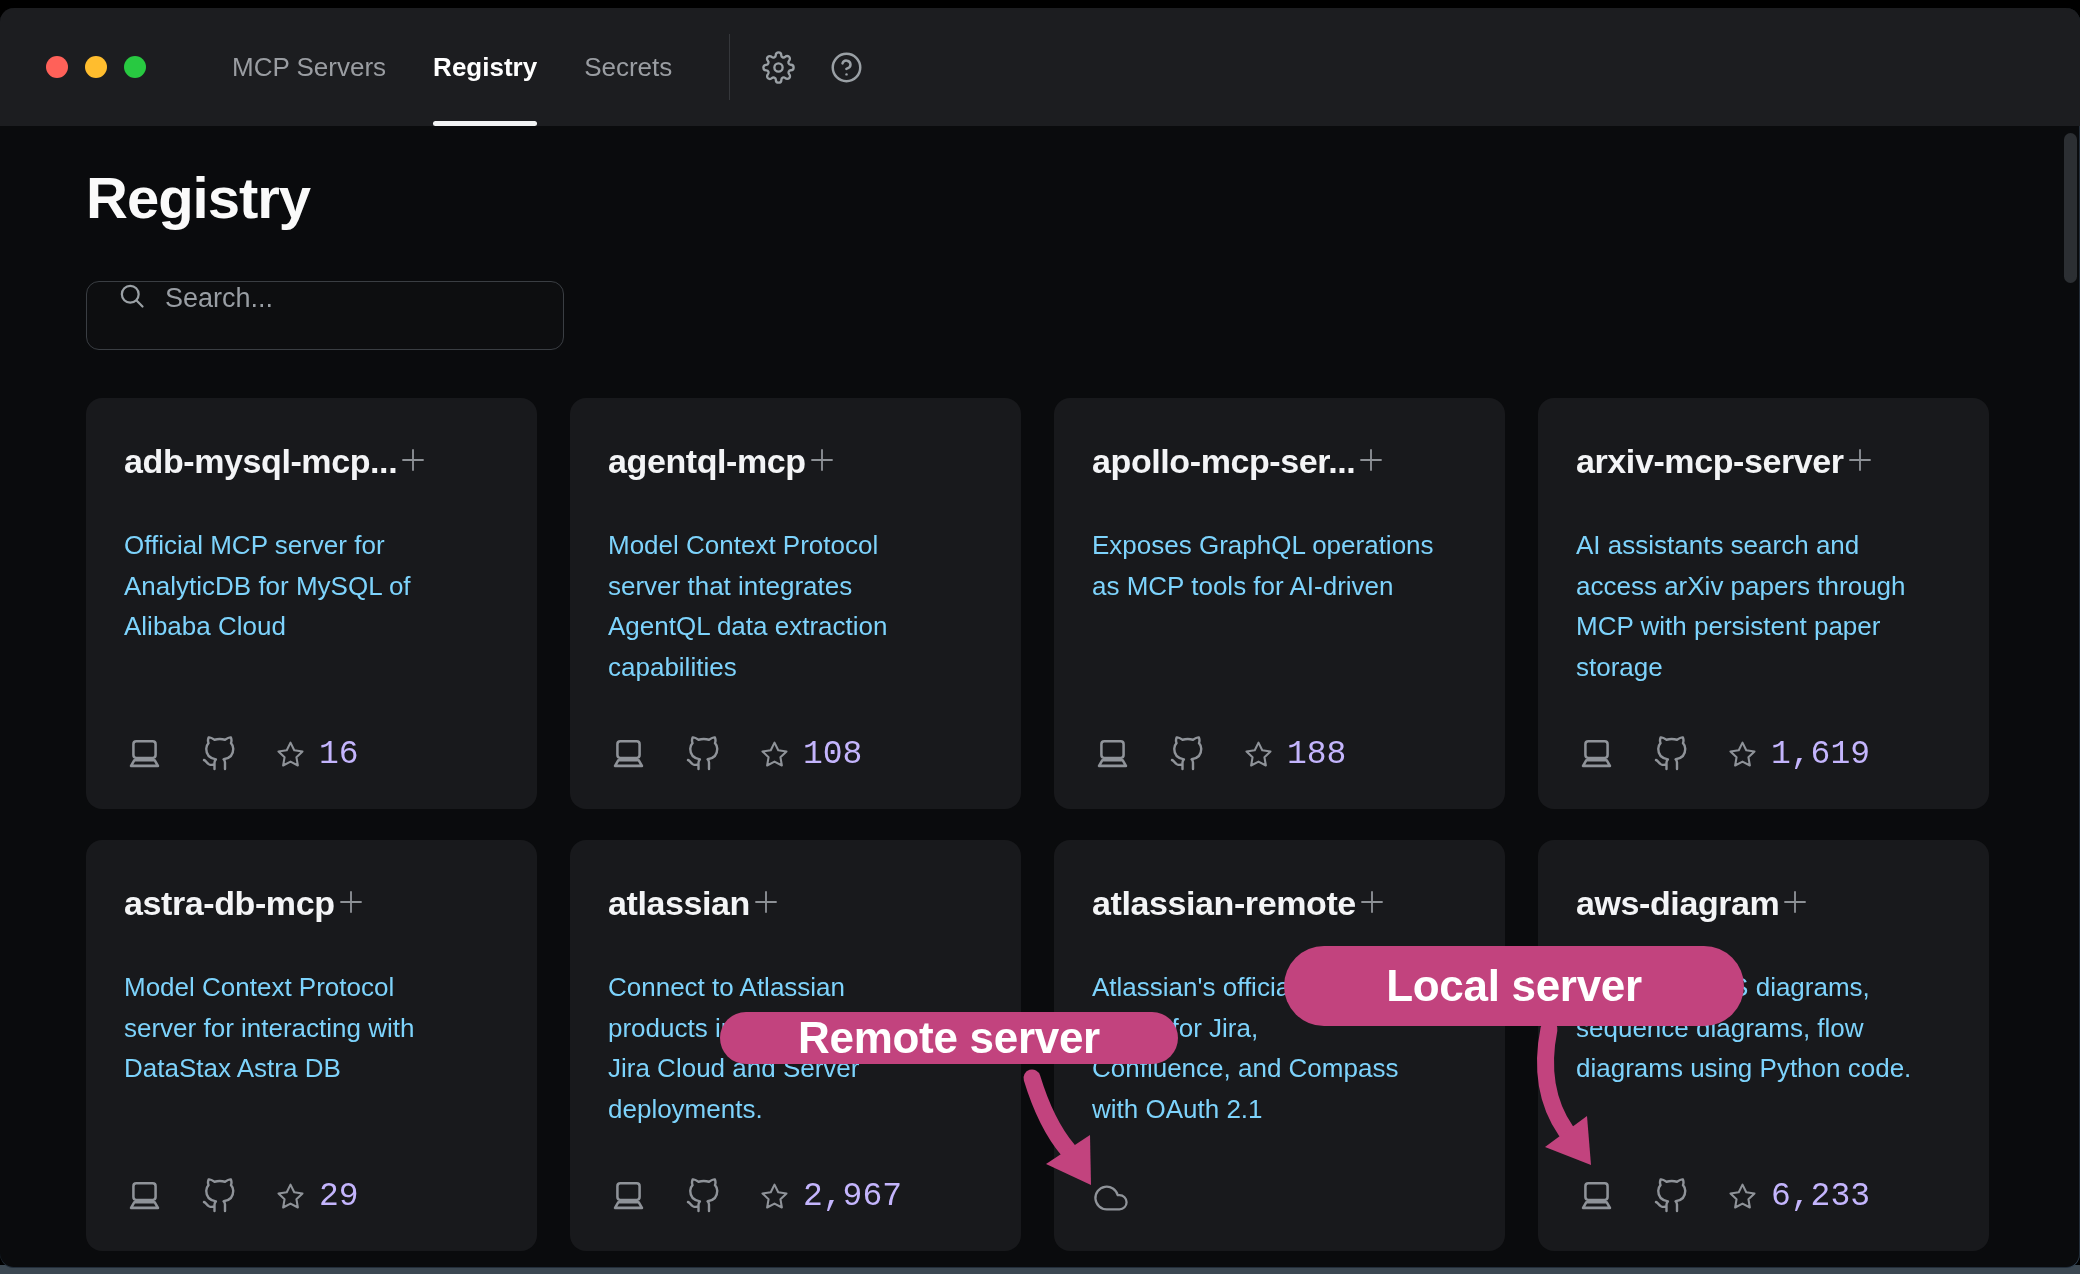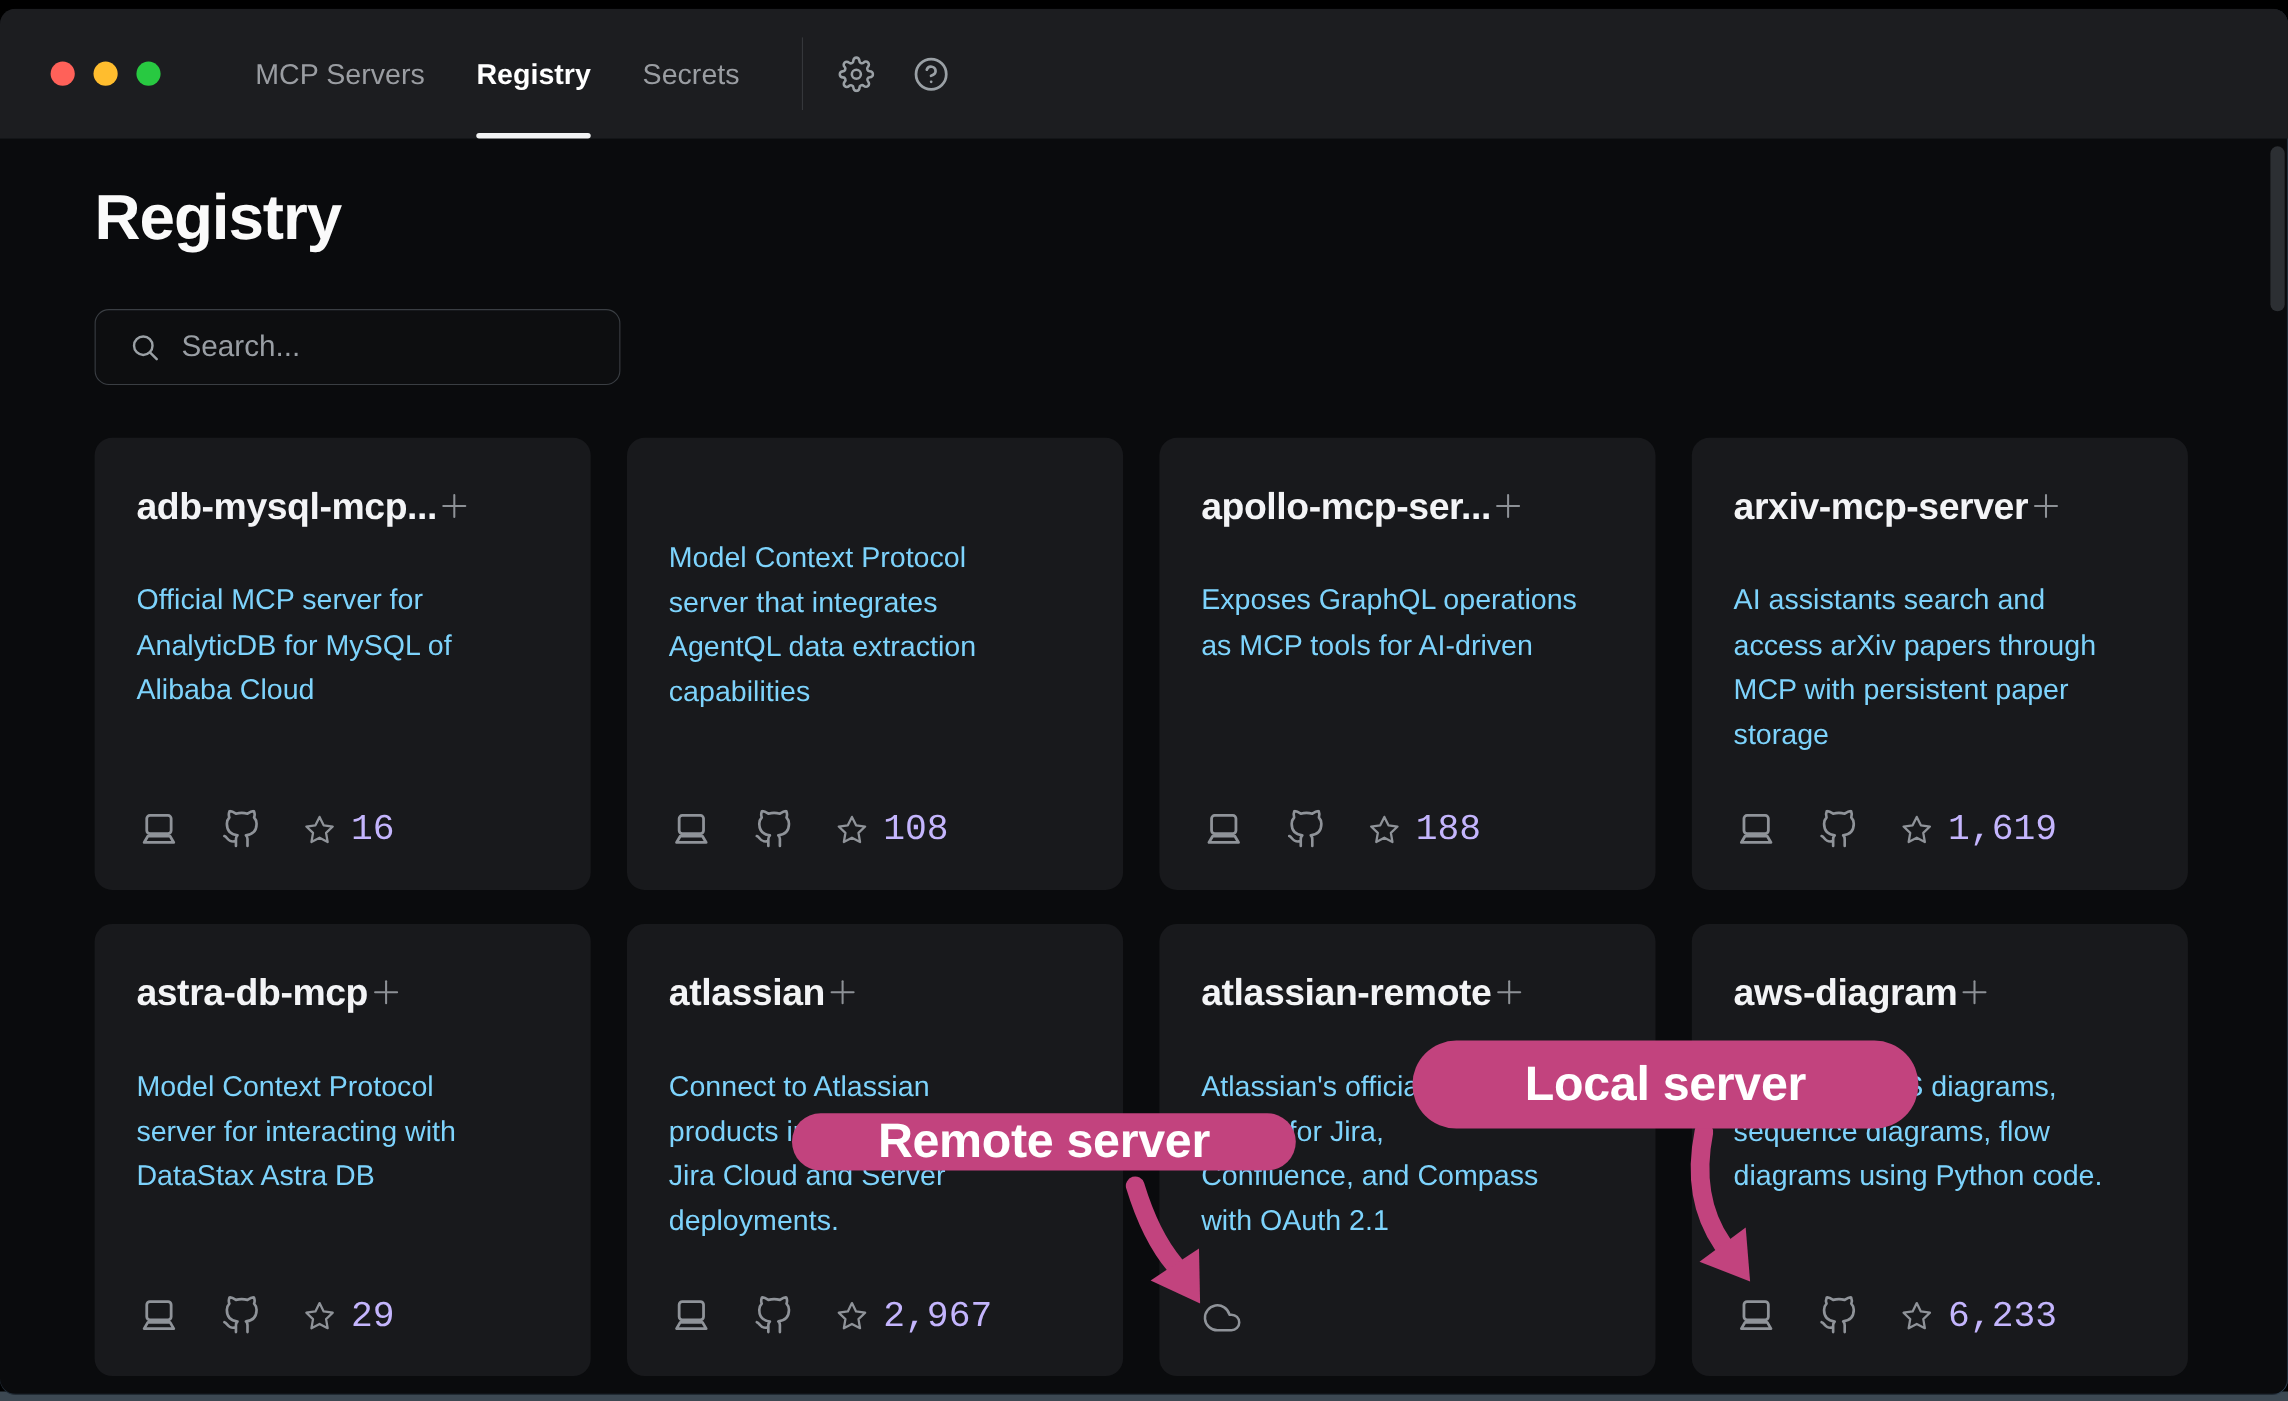--- a/index.html
+++ b/index.html
@@ -18,21 +18,21 @@
   .tb-divider{width:1px;background:#35373b;margin:26px 0 26px 57px;}
   .tb-icon{width:40px;height:40px;display:flex;align-items:center;justify-content:center;color:#9aa0a5;align-self:center;}
   .tb-icon svg{width:33px;height:33px;}
   .tb-icon.gear{margin-left:28px;}
   .tb-icon.help{margin-left:28px;}
   
   .content{position:absolute;left:0;right:0;top:118px;bottom:0;}
   h1.page-title{position:absolute;left:86px;top:40px;margin:0;font-size:58px;line-height:64px;
     font-weight:700;color:#fafafa;letter-spacing:-1px;}
   .search{position:absolute;left:86px;top:155px;width:478px;height:69px;box-sizing:border-box;
-    border:1.5px solid #3a3e43;border-radius:13px;background:#0d0e10;display:flex;align-items:center;}
+    border:1.5px solid #3a3e43;border-radius:13px;background:#0d0e10;display:flex;align-items:flex-start;}
   .search .mag{width:28px;height:28px;color:#9aa0a5;margin-left:31px;flex:none;}
   .search input{background:transparent;border:none;outline:none;color:#d6d9dc;font-size:27px;
     font-family:"Liberation Sans",sans-serif;margin-left:17px;width:380px;}
   .search input::placeholder{color:#999ea4;}
   
   .grid{position:absolute;left:86px;top:272px;display:grid;grid-template-columns:repeat(4,451px);
     grid-auto-rows:411px;column-gap:33px;row-gap:31px;}
   .card{background:#18191c;border-radius:16px;box-sizing:border-box;padding:44px 38px 36px 38px;
     display:flex;flex-direction:column;}
   .card-head{display:flex;align-items:flex-start;}
@@ -134,20 +134,29 @@
         <svg viewBox="0 0 24 24" fill="none" stroke="currentColor" stroke-width="1.6" stroke-linejoin="round">
           <polygon points="12 2.8 14.9 8.7 21.3 9.6 16.6 14.1 17.7 20.5 12 17.5 6.3 20.5 7.4 14.1 2.7 9.6 9.1 8.7"></polygon>
         </svg>
       </span>
       <span class="star-count local-only">16</span>
 
     </div>
   </div>
 
   <div class="card">
+    <div class="card-head">
+      <div class="card-title">agentql-mcp</div>
+      <span class="plus">
+        <svg viewBox="0 0 24 24" fill="none" stroke="currentColor" stroke-width="1.4" stroke-linecap="round">
+          <line x1="12" y1="4.5" x2="12" y2="19.5"></line>
+                <line x1="4.5" y1="12" x2="19.5" y2="12"></line>
+        </svg>
+      </span>
+    </div>
     <div class="card-desc">
             <div>Model Context Protocol</div>
             <div>server that integrates</div>
             <div>AgentQL data extraction</div>
             <div>capabilities</div>
           </div>
     <div class="card-footer">
       <span class="f-ic lap local-only">
         <svg viewBox="0 0 24 24" fill="none" stroke="currentColor" stroke-width="1.6" stroke-linejoin="round">
           <rect x="5" y="4" width="14" height="10.5" rx="1.8"></rect>

